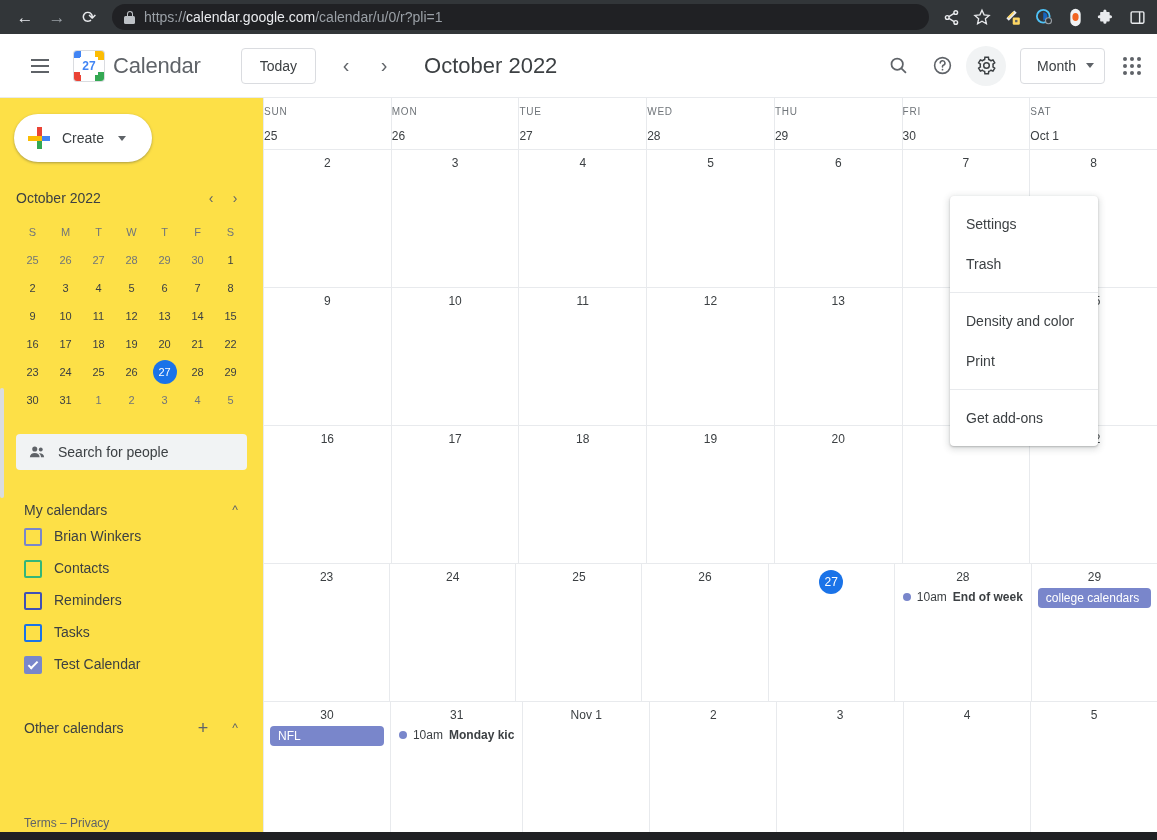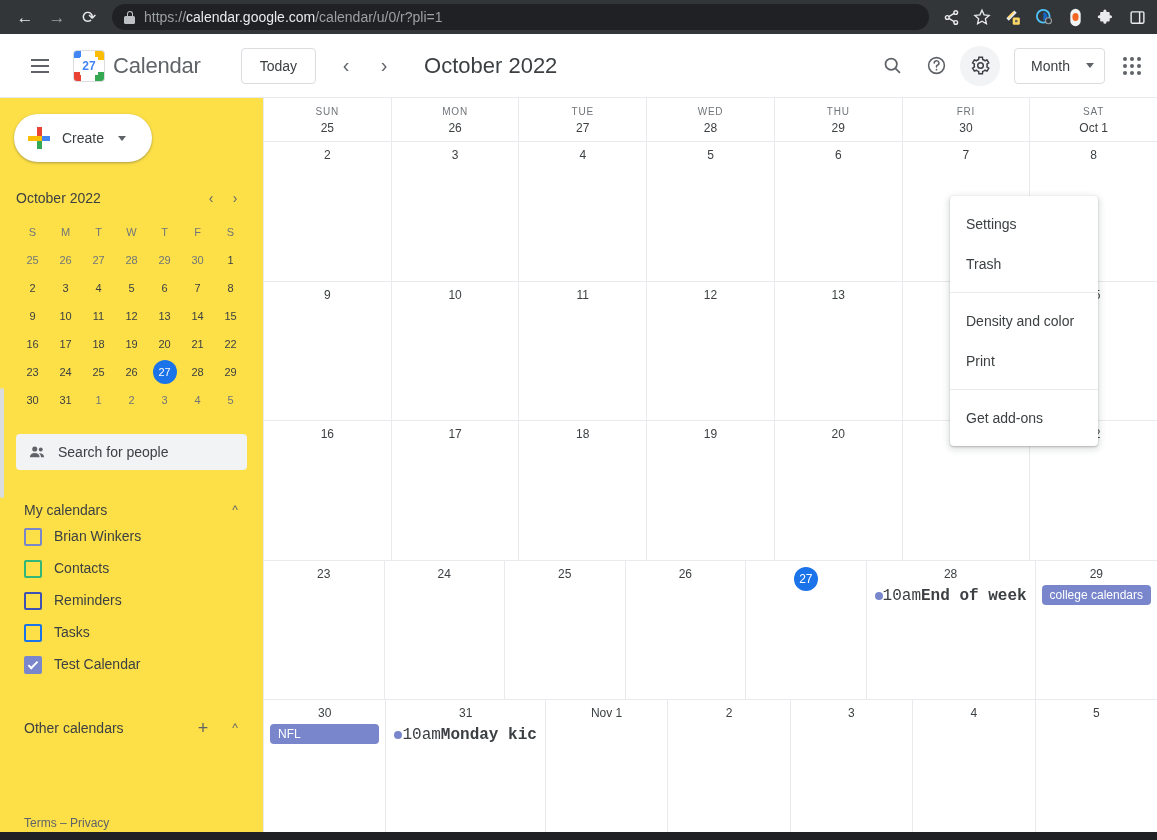--- a/index.html
+++ b/index.html
@@ -76,21 +76,21 @@
   .month-title { margin-left: 22px; font-size: 22px; color: #3c4043; }
   .header-right { margin-left: auto; display: flex; align-items: center; gap: 4px; }
   .icon-btn {
     width: 40px; height: 40px; border-radius: 50%; display: flex;
     align-items: center; justify-content: center; color: #5f6368;
   }
   .icon-btn.active { background: #f1f3f4; }
   .view-select {
     margin-left: 10px; height: 36px; padding: 0 10px 0 16px; border: 1px solid #dadce0;
     border-radius: 4px; background: #fff; font-size: 14px; color: #3c4043;
-    display: flex; align-items: center; gap: 16px;
+    display: flex; align-items: center; gap: 10px;
   }
   .caret { width: 0; height: 0; border-left: 4px solid transparent;
     border-right: 4px solid transparent; border-top: 5px solid #5f6368; }
   .apps-grid { display: grid; grid-template-columns: repeat(3,4px); gap: 3px; margin-left: 14px; }
   .apps-grid i { width: 4px; height: 4px; background: #5f6368; border-radius: 50%; display:block;}
 
   
   .app-body { display: flex; height: calc(840px - 34px - 64px); }
 
   
@@ -158,21 +158,21 @@
   }
   .cal-name { font-size: 14px; color: #3c4043; }
   .footer-links { position: absolute; bottom: 10px; left: 24px; font-size: 12px; color: #5f6368; }
   .sb-scroll { position: absolute; left: 0; top: 290px; width: 4px; height: 110px; background: #dadce0; border-radius: 2px;}
 
   
   .grid-area { flex: 1; display: flex; flex-direction: column; position: relative; overflow: hidden; }
   .dow-row { display: flex; border-bottom: 1px solid #e8eaed; }
   .dow-cell {
     flex: 1; border-left: 1px solid #e8eaed; padding: 8px 0 6px 0;
-    display: flex; flex-direction: column; align-items: center; gap: 4px;
+    display: flex; flex-direction: column; align-items: flex-start; gap: 12px;
   }
   .dow-cell:first-child { border-left: none; }
   .dow-name { font-size: 10px; color: #70757a; letter-spacing: .8px; }
   .dow-num { font-size: 12px; color: #3c4043; }
   .weeks { flex: 1; display: flex; flex-direction: column; }
   .week { flex: 1; display: flex; border-bottom: 1px solid #e8eaed; }
   .day-cell {
     flex: 1; border-left: 1px solid #e8eaed; padding-top: 6px;
     display: flex; flex-direction: column; align-items: center; position: relative;
   }
@@ -182,22 +182,22 @@
     width: 24px; height: 24px; border-radius: 50%; background: #1a73e8; color: #fff;
     display: flex; align-items: center; justify-content: center;
   }
   .events { width: 100%; padding: 0 6px; }
   .ev-chip {
     background: #7986cb; color: #fff; font-size: 12px; border-radius: 4px;
     padding: 3px 8px; margin-bottom: 2px; white-space: nowrap; overflow: hidden;
     text-overflow: clip;
   }
   .ev-dot-row {
-    display: flex; align-items: center; font-size: 16px; color: #3c4043;
-    padding: 2px 2px; white-space: nowrap; overflow: hidden; font-family: Liberation Mono, monospace;
+    display: flex; align-items: center; gap: 6px; font-size: 12px; color: #3c4043;
+    padding: 2px 2px; white-space: nowrap; overflow: hidden;
   }
   .ev-dot { width: 8px; height: 8px; border-radius: 50%; background: #7986cb; flex: 0 0 auto; }
   .ev-time { color: #3c4043; }
   .ev-title { font-weight: 700; overflow: hidden; text-overflow: clip; }
 
   
   .menu {
     position: absolute; top: 98px; right: 59px; width: 148px; background: #fff;
     box-shadow: 0 2px 6px 2px rgba(60,64,67,.15), 0 1px 2px rgba(60,64,67,.3);
     border-radius: 4px; padding: 8px 0; z-index: 50;

